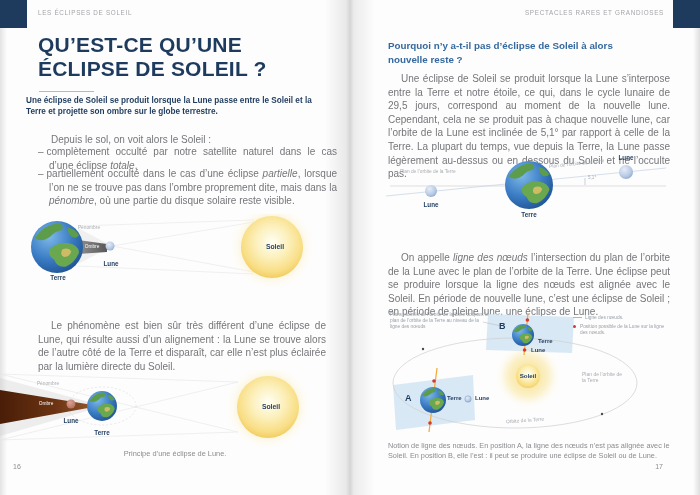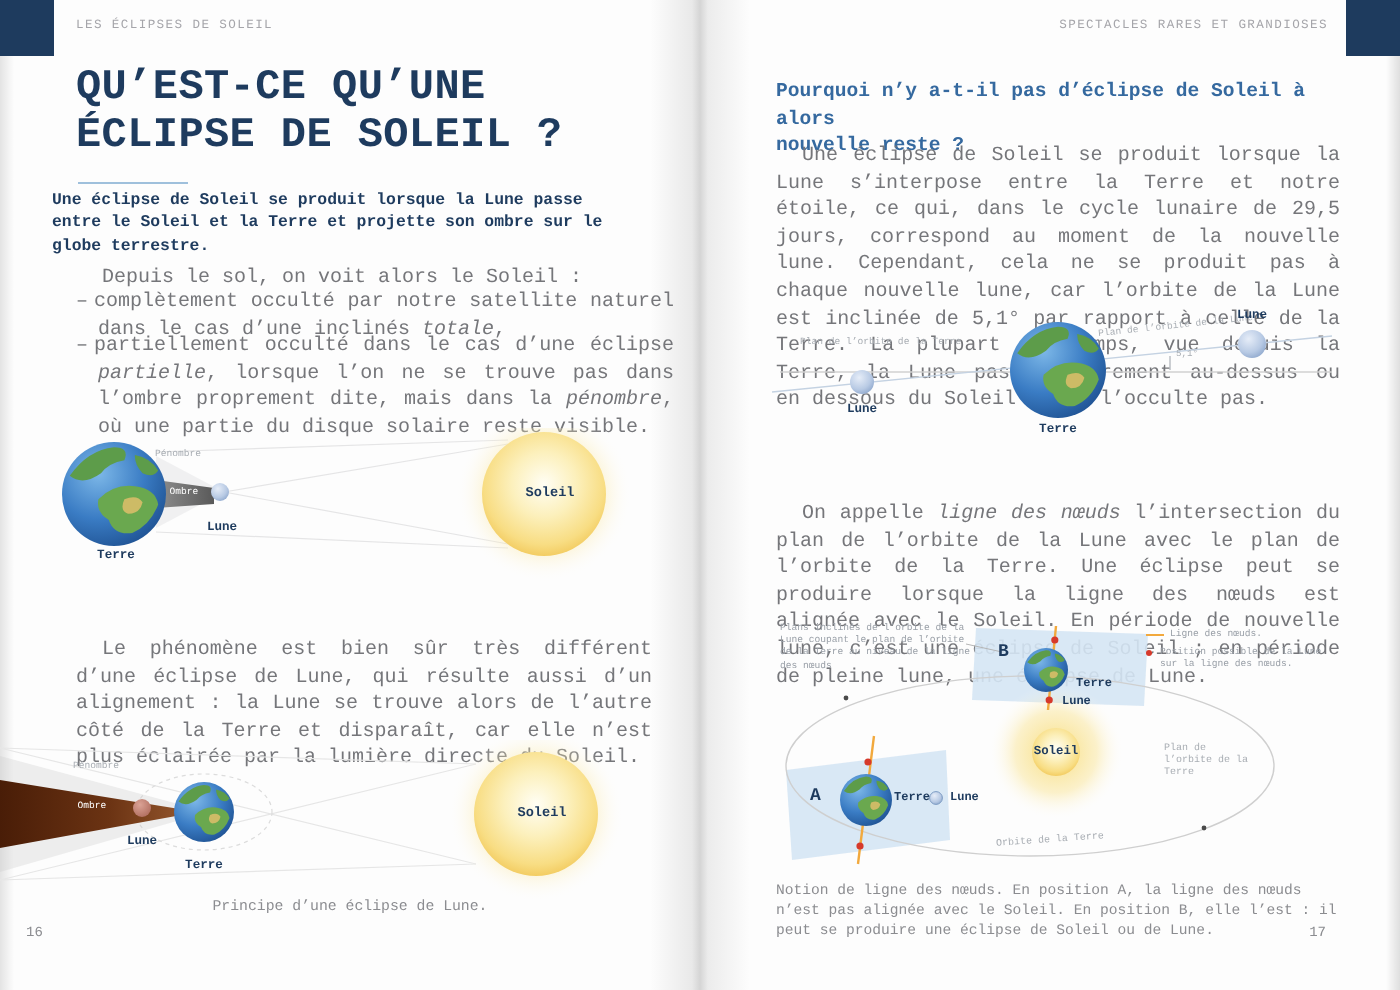--- a/index.html
+++ b/index.html
@@ -6,21 +6,21 @@
   .spread{position:relative;width:700px;height:495px;background:#fdfdfd;overflow:hidden;
           font-family:"Liberation Sans",sans-serif;}
   .abs{position:absolute;}
   .corner{position:absolute;top:0;width:27px;height:28px;background:#1e3b5e;}
   .corner.l{left:0;} .corner.r{left:673px;}
   .gutter{position:absolute;left:325px;top:0;width:50px;height:495px;
           background:linear-gradient(to right,rgba(110,110,110,0) 0%,rgba(110,110,110,.14) 42%,rgba(120,120,120,.30) 50%,rgba(110,110,110,.12) 58%,rgba(110,110,110,0) 100%);}
   .edge{position:absolute;top:0;height:495px;width:7px;}
   .edge.l{left:0;background:linear-gradient(to right,rgba(0,0,0,.10),rgba(0,0,0,0));}
   .edge.r{right:0;background:linear-gradient(to left,rgba(0,0,0,.12),rgba(0,0,0,0));}
-  .page{position:absolute;top:0;width:350px;height:495px;font-family:Liberation Mono, monospace;}
+  .page{position:absolute;top:0;width:350px;height:495px;}
   .pl{left:0;} .pr{left:350px;}
   .rh{font-size:6.3px;letter-spacing:.7px;color:#a5a5aa;white-space:nowrap;}
   .title{font-size:21px;line-height:1.13;font-weight:bold;color:#1e3b5e;letter-spacing:.2px;}
   .title-rule{width:55px;height:1px;background:#9fc0dc;}
   .subtitle{font-size:9.8px;line-height:1.38;font-weight:bold;color:#35699f;}
   .body{font-size:10px;line-height:1.36;color:#75767a;text-align:justify;}
   .intro{font-size:8.2px;line-height:1.38;font-weight:bold;color:#1e3b5e;}
   .ind{text-indent:13px;}
   .li{padding-left:11px;text-indent:-11px;text-align:justify;}
   .dash{margin-right:3px;}
@@ -101,21 +101,21 @@
     <h1 class="abs title" style="left:38px;top:33px;margin:0;">
       <span>QU’EST-CE QU’UNE</span><br>
       <span>ÉCLIPSE DE SOLEIL ?</span>
     </h1>
     <div class="abs title-rule" style="left:39px;top:91px;"></div>
 
     <p class="abs intro" style="left:26px;top:95px;width:288px;margin:0;">Une éclipse de Soleil se produit lorsque la Lune passe entre le Soleil et la Terre et projette son ombre sur le globe terrestre.</p>
 
     <p class="abs body ind" style="left:38px;top:133px;width:288px;margin:0;">Depuis le sol, on voit alors le Soleil :</p>
 
-    <p class="abs body li" style="left:38px;top:145px;width:288px;margin:0;"><span class="dash">–</span><span>complètement occulté par notre satellite naturel dans le cas d’une inclinés </span><i>totale</i><span>,</span></p>
+    <p class="abs body li" style="left:38px;top:145px;width:288px;margin:0;"><span class="dash">–</span><span>complètement occulté par notre satellite naturel dans le cas d’une éclipse </span><i>totale</i><span>,</span></p>
 
     <p class="abs body li" style="left:38px;top:167px;width:288px;margin:0;"><span class="dash">–</span><span>partiellement occulté dans le cas d’une éclipse </span><i>partielle</i><span>, lorsque l’on ne se trouve pas dans l’ombre proprement dite, mais dans la </span><i>pénombre</i><span>, où une partie du disque solaire reste visible.</span></p>
 
     <div class="fig" style="left:28px;top:214px;width:300px;height:84px;">
       <svg width="300" height="84" viewBox="0 0 300 84">
         <line x1="50" y1="12" x2="226" y2="6" stroke="#e5e5e6" stroke-width="0.6"></line>
         <line x1="50" y1="52" x2="226" y2="60" stroke="#e5e5e6" stroke-width="0.6"></line>
         <line x1="84" y1="32" x2="226" y2="8" stroke="#e5e5e6" stroke-width="0.6"></line>
         <line x1="84" y1="32" x2="226" y2="58" stroke="#e5e5e6" stroke-width="0.6"></line>
         <polygon points="50,14 84,32 50,50" fill="#ededee" opacity="0.85"></polygon>

